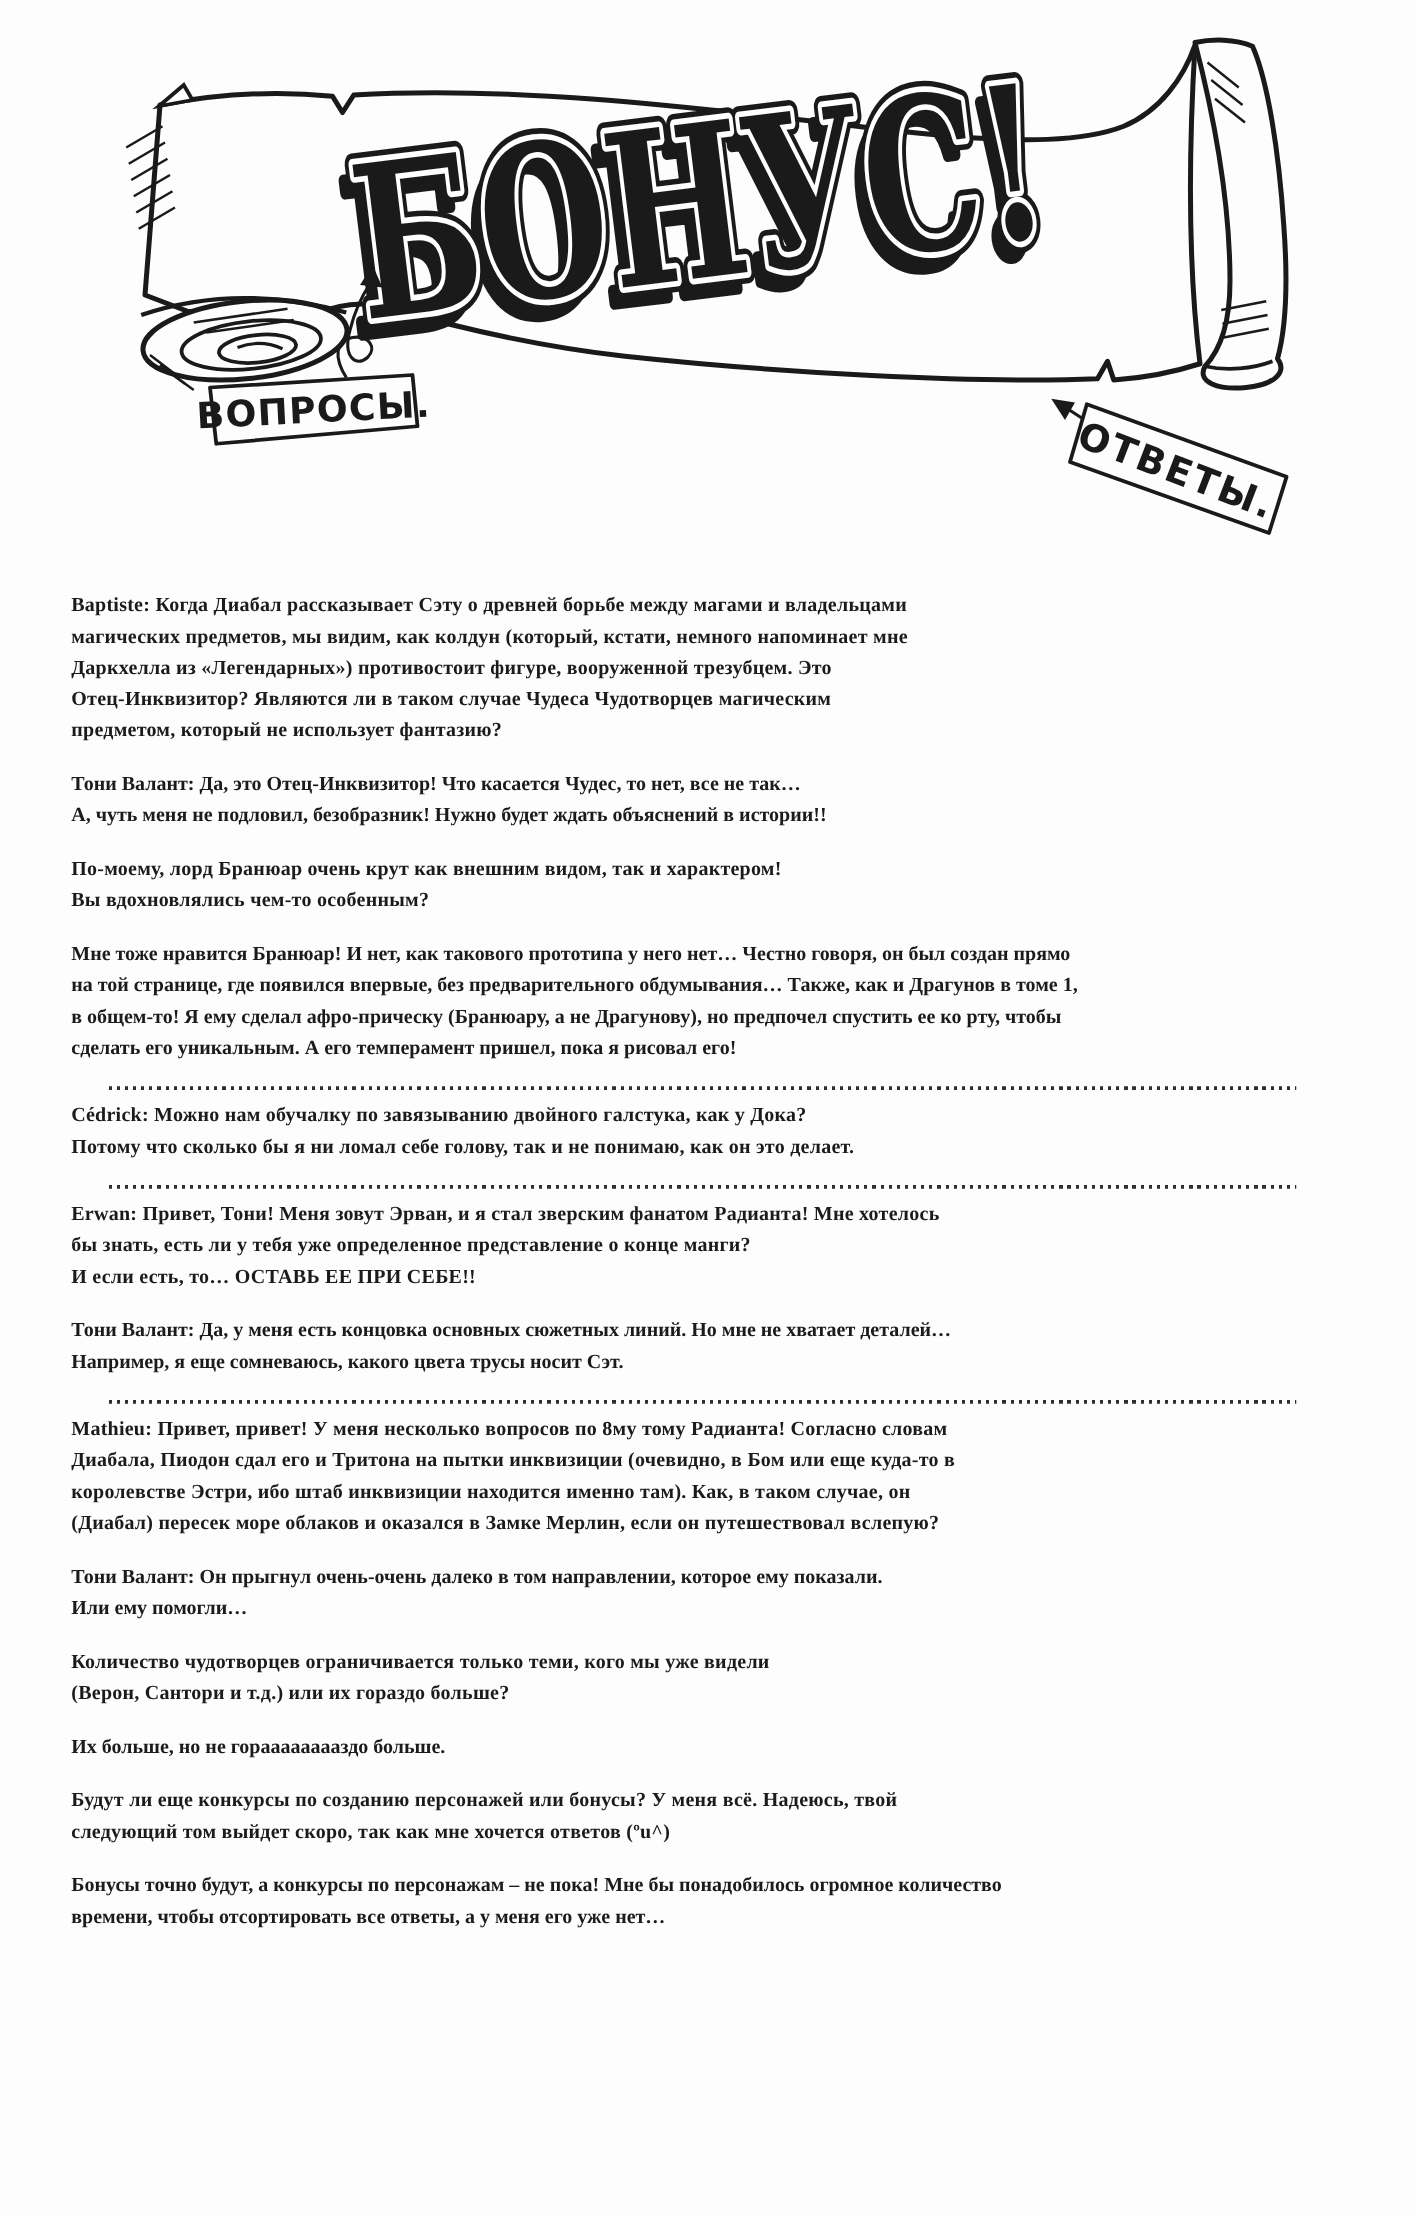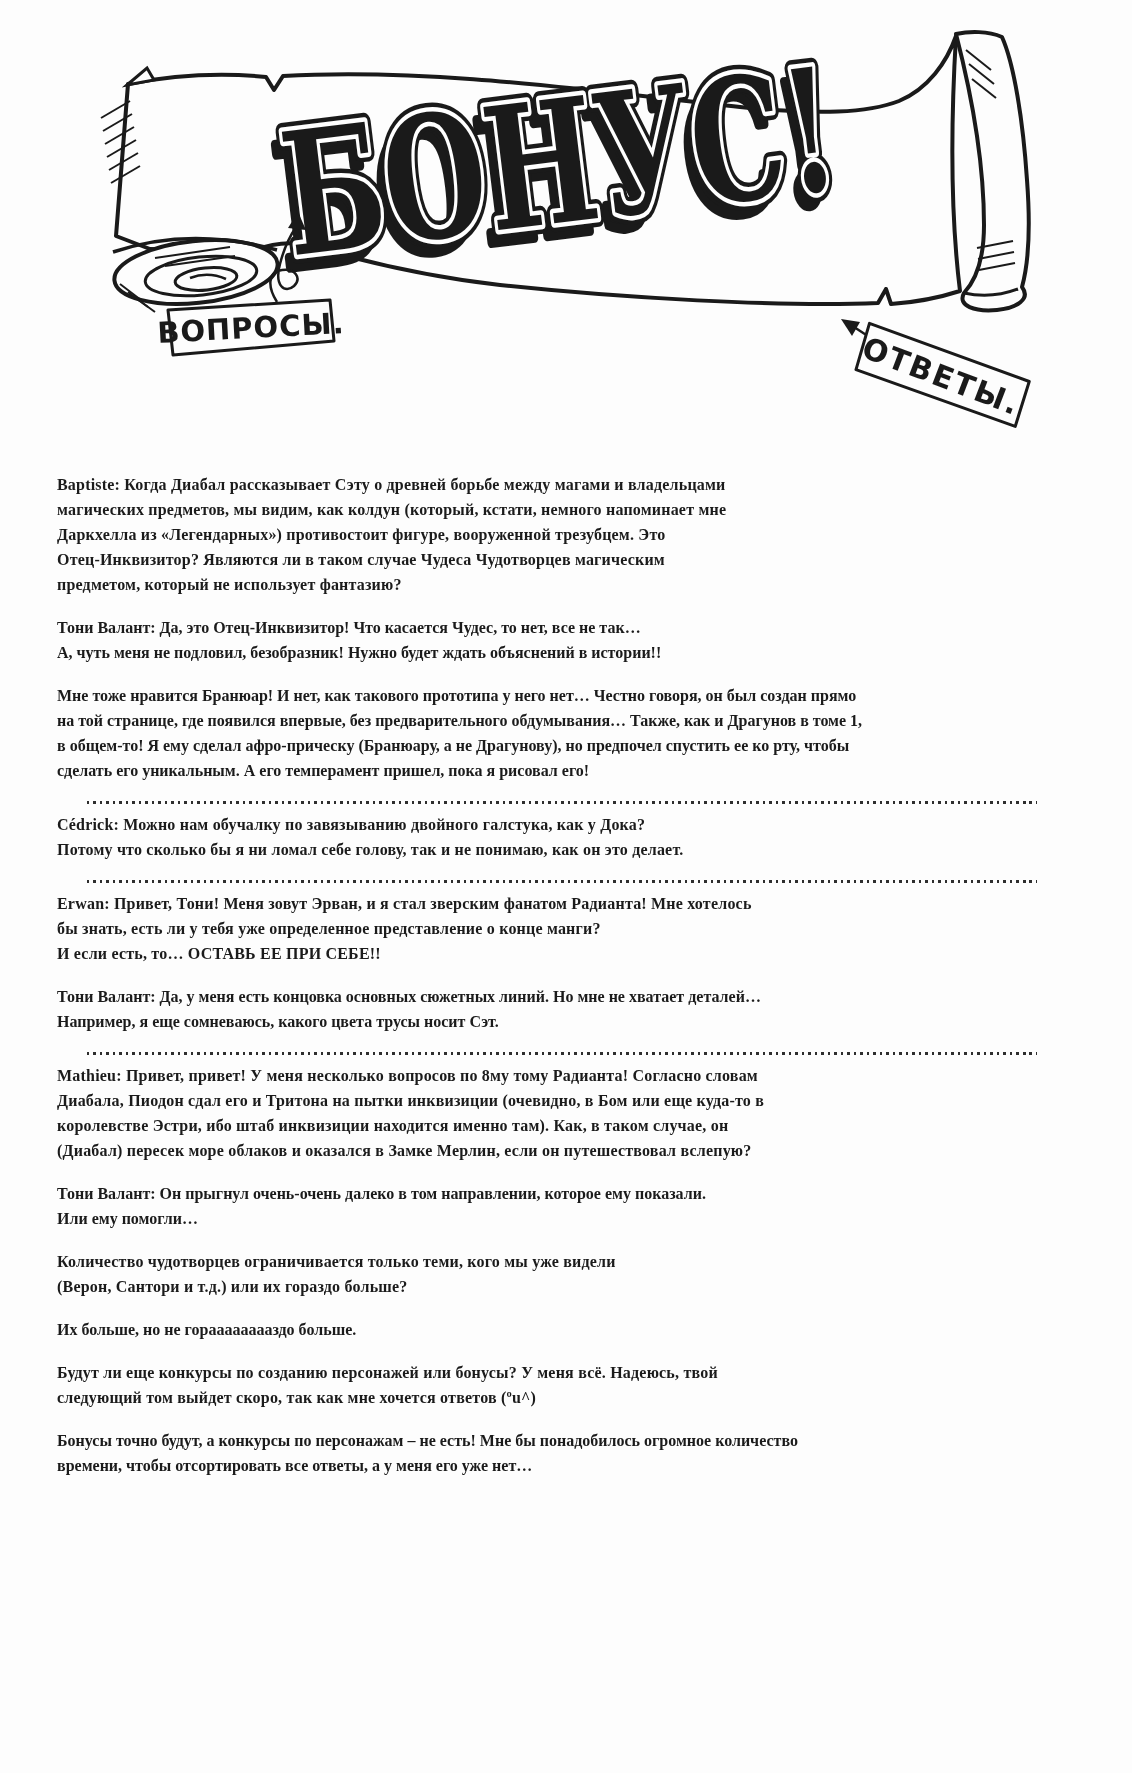--- a/index.html
+++ b/index.html
@@ -145,20 +145,22 @@
   </svg>
 
   <div class="content">
       <div class="question">Baptiste: Когда Диабал рассказывает Сэту о древней борьбе между магами и владельцами
 магических предметов, мы видим, как колдун (который, кстати, немного напоминает мне
 Даркхелла из «Легендарных») противостоит фигуре, вооруженной трезубцем. Это
 Отец-Инквизитор? Являются ли в таком случае Чудеса Чудотворцев магическим
 предметом, который не использует фантазию?</div>
       <div class="answer">Тони Валант: Да, это Отец-Инквизитор! Что касается Чудес, то нет, все не так…
 А, чуть меня не подловил, безобразник! Нужно будет ждать объяснений в истории!!</div>
+      <div class="question">По-моему, лорд Бранюар очень крут как внешним видом, так и характером!
+Вы вдохновлялись чем-то особенным?</div>
       <div class="answer">Мне тоже нравится Бранюар! И нет, как такового прототипа у него нет… Честно говоря, он был создан прямо
 на той странице, где появился впервые, без предварительного обдумывания… Также, как и Драгунов в томе 1,
 в общем-то! Я ему сделал афро-прическу (Бранюару, а не Драгунову), но предпочел спустить ее ко рту, чтобы
 сделать его уникальным. А его темперамент пришел, пока я рисовал его!</div>
       <div class="divider"></div>
       <div class="question">Cédrick: Можно нам обучалку по завязыванию двойного галстука, как у Дока?
 Потому что сколько бы я ни ломал себе голову, так и не понимаю, как он это делает.</div>
       <div class="divider"></div>
       <div class="question">Erwan: Привет, Тони! Меня зовут Эрван, и я стал зверским фанатом Радианта! Мне хотелось
 бы знать, есть ли у тебя уже определенное представление о конце манги?
@@ -170,17 +172,17 @@
 Диабала, Пиодон сдал его и Тритона на пытки инквизиции (очевидно, в Бом или еще куда-то в
 королевстве Эстри, ибо штаб инквизиции находится именно там). Как, в таком случае, он
 (Диабал) пересек море облаков и оказался в Замке Мерлин, если он путешествовал вслепую?</div>
       <div class="answer">Тони Валант: Он прыгнул очень-очень далеко в том направлении, которое ему показали.
 Или ему помогли…</div>
       <div class="question">Количество чудотворцев ограничивается только теми, кого мы уже видели
 (Верон, Сантори и т.д.) или их гораздо больше?</div>
       <div class="answer">Их больше, но не горааааааааздо больше.</div>
       <div class="question">Будут ли еще конкурсы по созданию персонажей или бонусы? У меня всё. Надеюсь, твой
 следующий том выйдет скоро, так как мне хочется ответов (ºu^)</div>
-      <div class="answer">Бонусы точно будут, а конкурсы по персонажам – не есть! Мне бы понадобилось огромное количество
+      <div class="answer">Бонусы точно будут, а конкурсы по персонажам – не пока! Мне бы понадобилось огромное количество
 времени, чтобы отсортировать все ответы, а у меня его уже нет…</div>
     </div>
 
 </div>
 
 </body></html>

